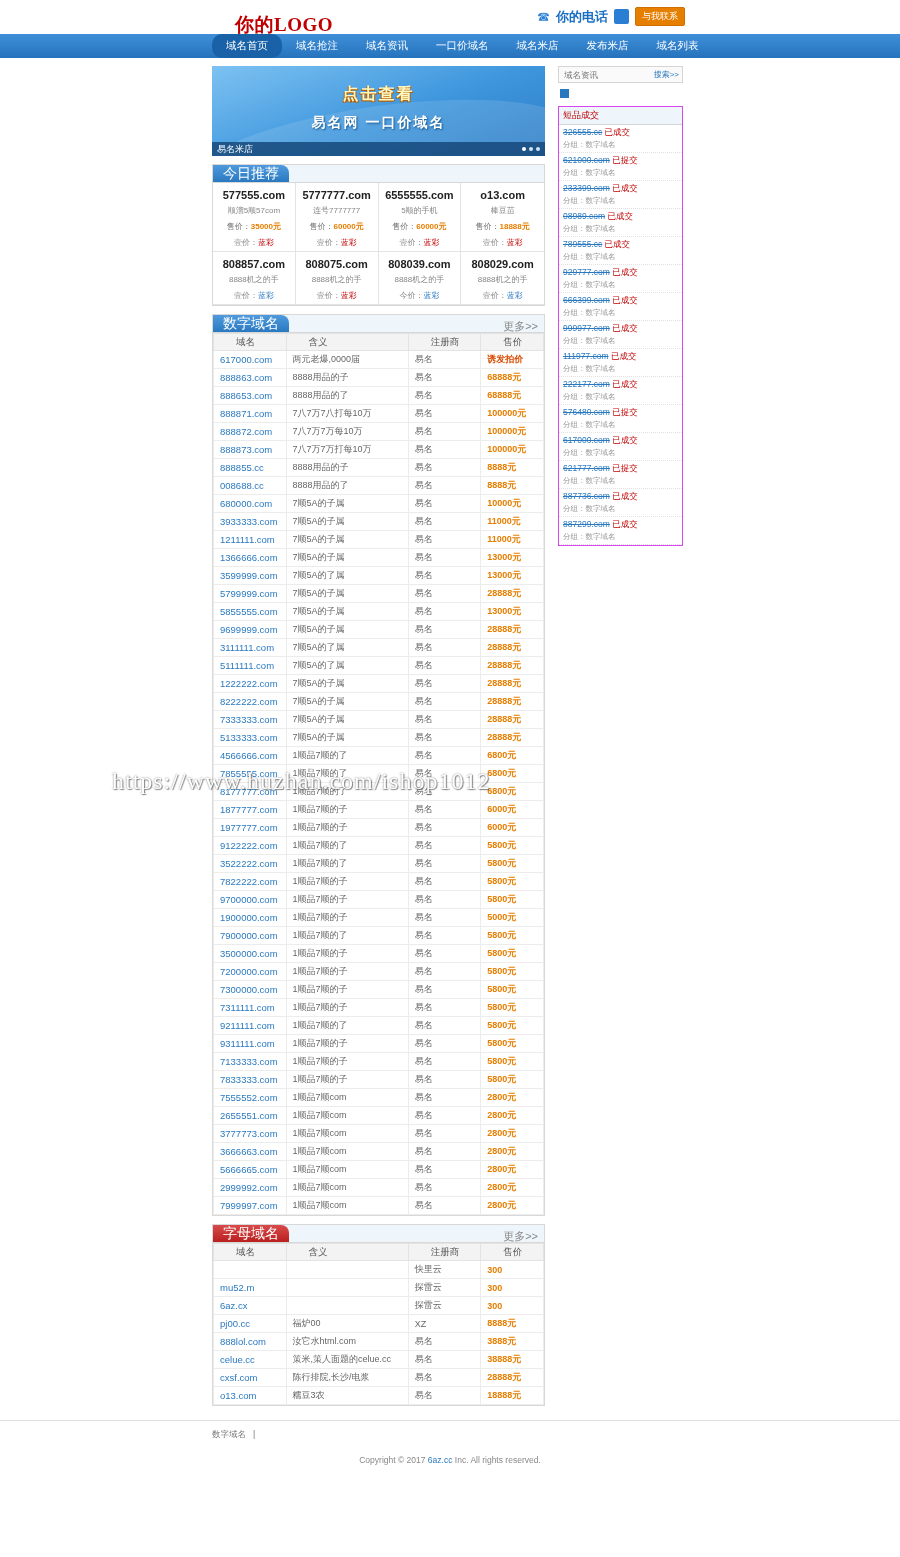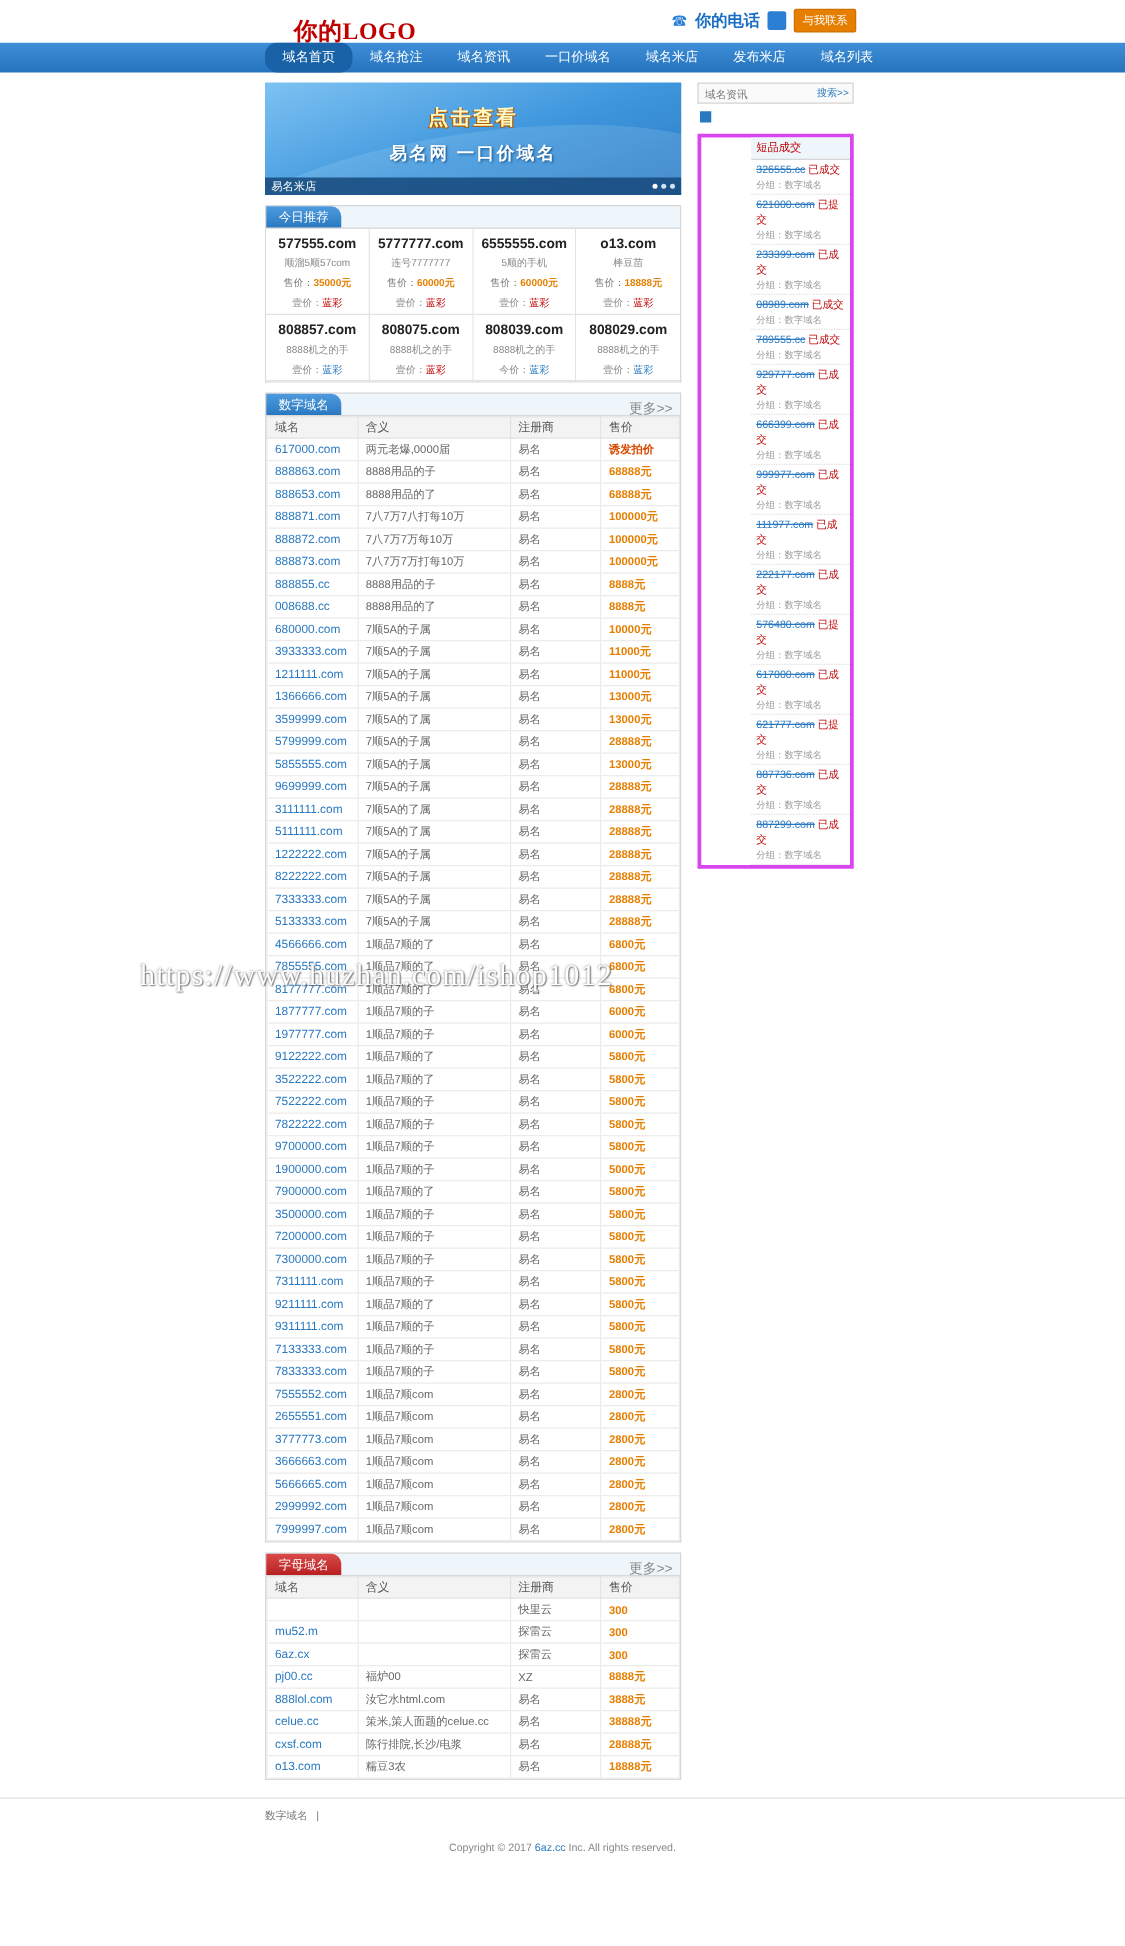--- a/index.html
+++ b/index.html
@@ -136,21 +136,21 @@
   .sec-head {
     height: 19px;
     background: #eef5fb;
     border-top: 1px solid #d8d8d8;
     border-bottom: 1px solid #d8d8d8;
     display: flex; align-items: stretch;
     position: relative;
   }
   .sec-tab {
     background: linear-gradient(#4f9ade,#2a79c0);
-    color: #fff; font-size: 10px;
+    color: #fff; font-size: 14px;
     padding: 0 10px;
     display: flex; align-items: center;
     border-top-right-radius: 8px;
   }
   .more {
     position:absolute; right:6px; top:4px;
     font-size:11px; color:#888;
   }
 
   
@@ -180,21 +180,21 @@
     border-collapse: collapse;
     font-size: 9.5px;
   }
   table.dom th {
     background: #f3f3f3;
     border: 1px solid #e3e3e3;
     color: #555;
     font-weight: normal;
     height: 17px;
     text-align: left;
-    padding-left: 6px;
+    padding-left: 22px;
     font-size: 9.5px;
   }
   table.dom td {
     border: 1px solid #ececec;
     height: 18px;
     padding-left: 6px;
     color: #666;
     font-size: 9px;
   }
   table.dom td.name { color: #2a79c0; font-size: 9.5px; }
@@ -212,24 +212,23 @@
     font-size: 8.5px;
     color: #999;
     justify-content: space-between;
   }
   .rsearch .sbtn { color:#2a79c0; font-size:8px; }
   .ricon {
     width: 9px; height: 9px; background: #2a79c0;
     display:inline-block; margin: 6px 0 3px 2px;
   }
   .rbox {
-    border: 3px solid #d946ef;
+    border: 1px solid #d946ef;
     margin-top: 3px;
     background: #fff;
-    padding-left: 40px;
   }
   .rbox-head {
     background: #eef5fb;
     border-bottom: 1px solid #d5d5d5;
     font-size: 9px; color: #c00000;
     padding: 2px 4px;
   }
   .ritem {
     border-bottom: 1px dotted #e0e0e0;
     padding: 2px 4px;
@@ -542,26 +541,20 @@
                 <td class="c3">易名</td>
                 <td class="price c4">5800元</td>
               </tr>
               <tr>
                 <td class="name c1">3522222.com</td>
                 <td class="c2">1顺品7顺的了</td>
                 <td class="c3">易名</td>
                 <td class="price c4">5800元</td>
               </tr>
               <tr>
-                <td class="name c1">7522222.com</td>
-                <td class="c2">1顺品7顺的子</td>
-                <td class="c3">易名</td>
-                <td class="price c4">5800元</td>
-              </tr>
-              <tr>
                 <td class="name c1">7822222.com</td>
                 <td class="c2">1顺品7顺的子</td>
                 <td class="c3">易名</td>
                 <td class="price c4">5800元</td>
               </tr>
               <tr>
                 <td class="name c1">9700000.com</td>
                 <td class="c2">1顺品7顺的子</td>
                 <td class="c3">易名</td>
                 <td class="price c4">5800元</td>

